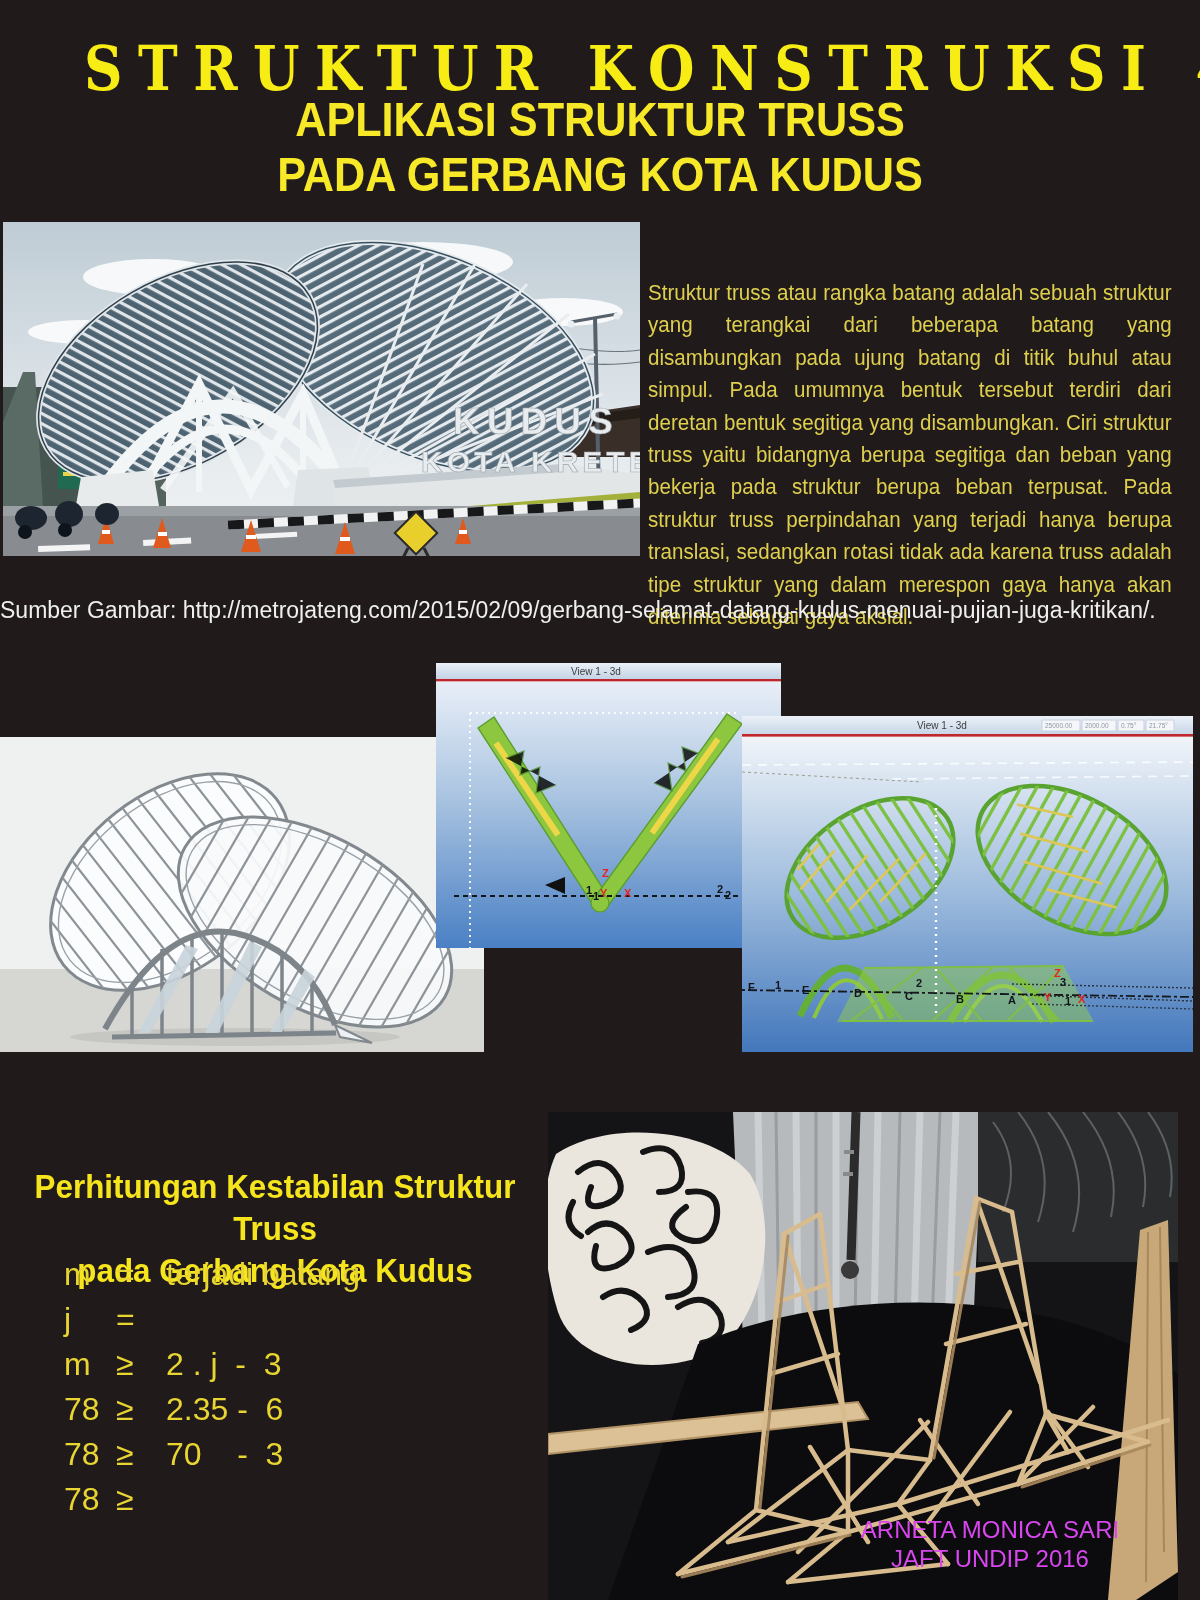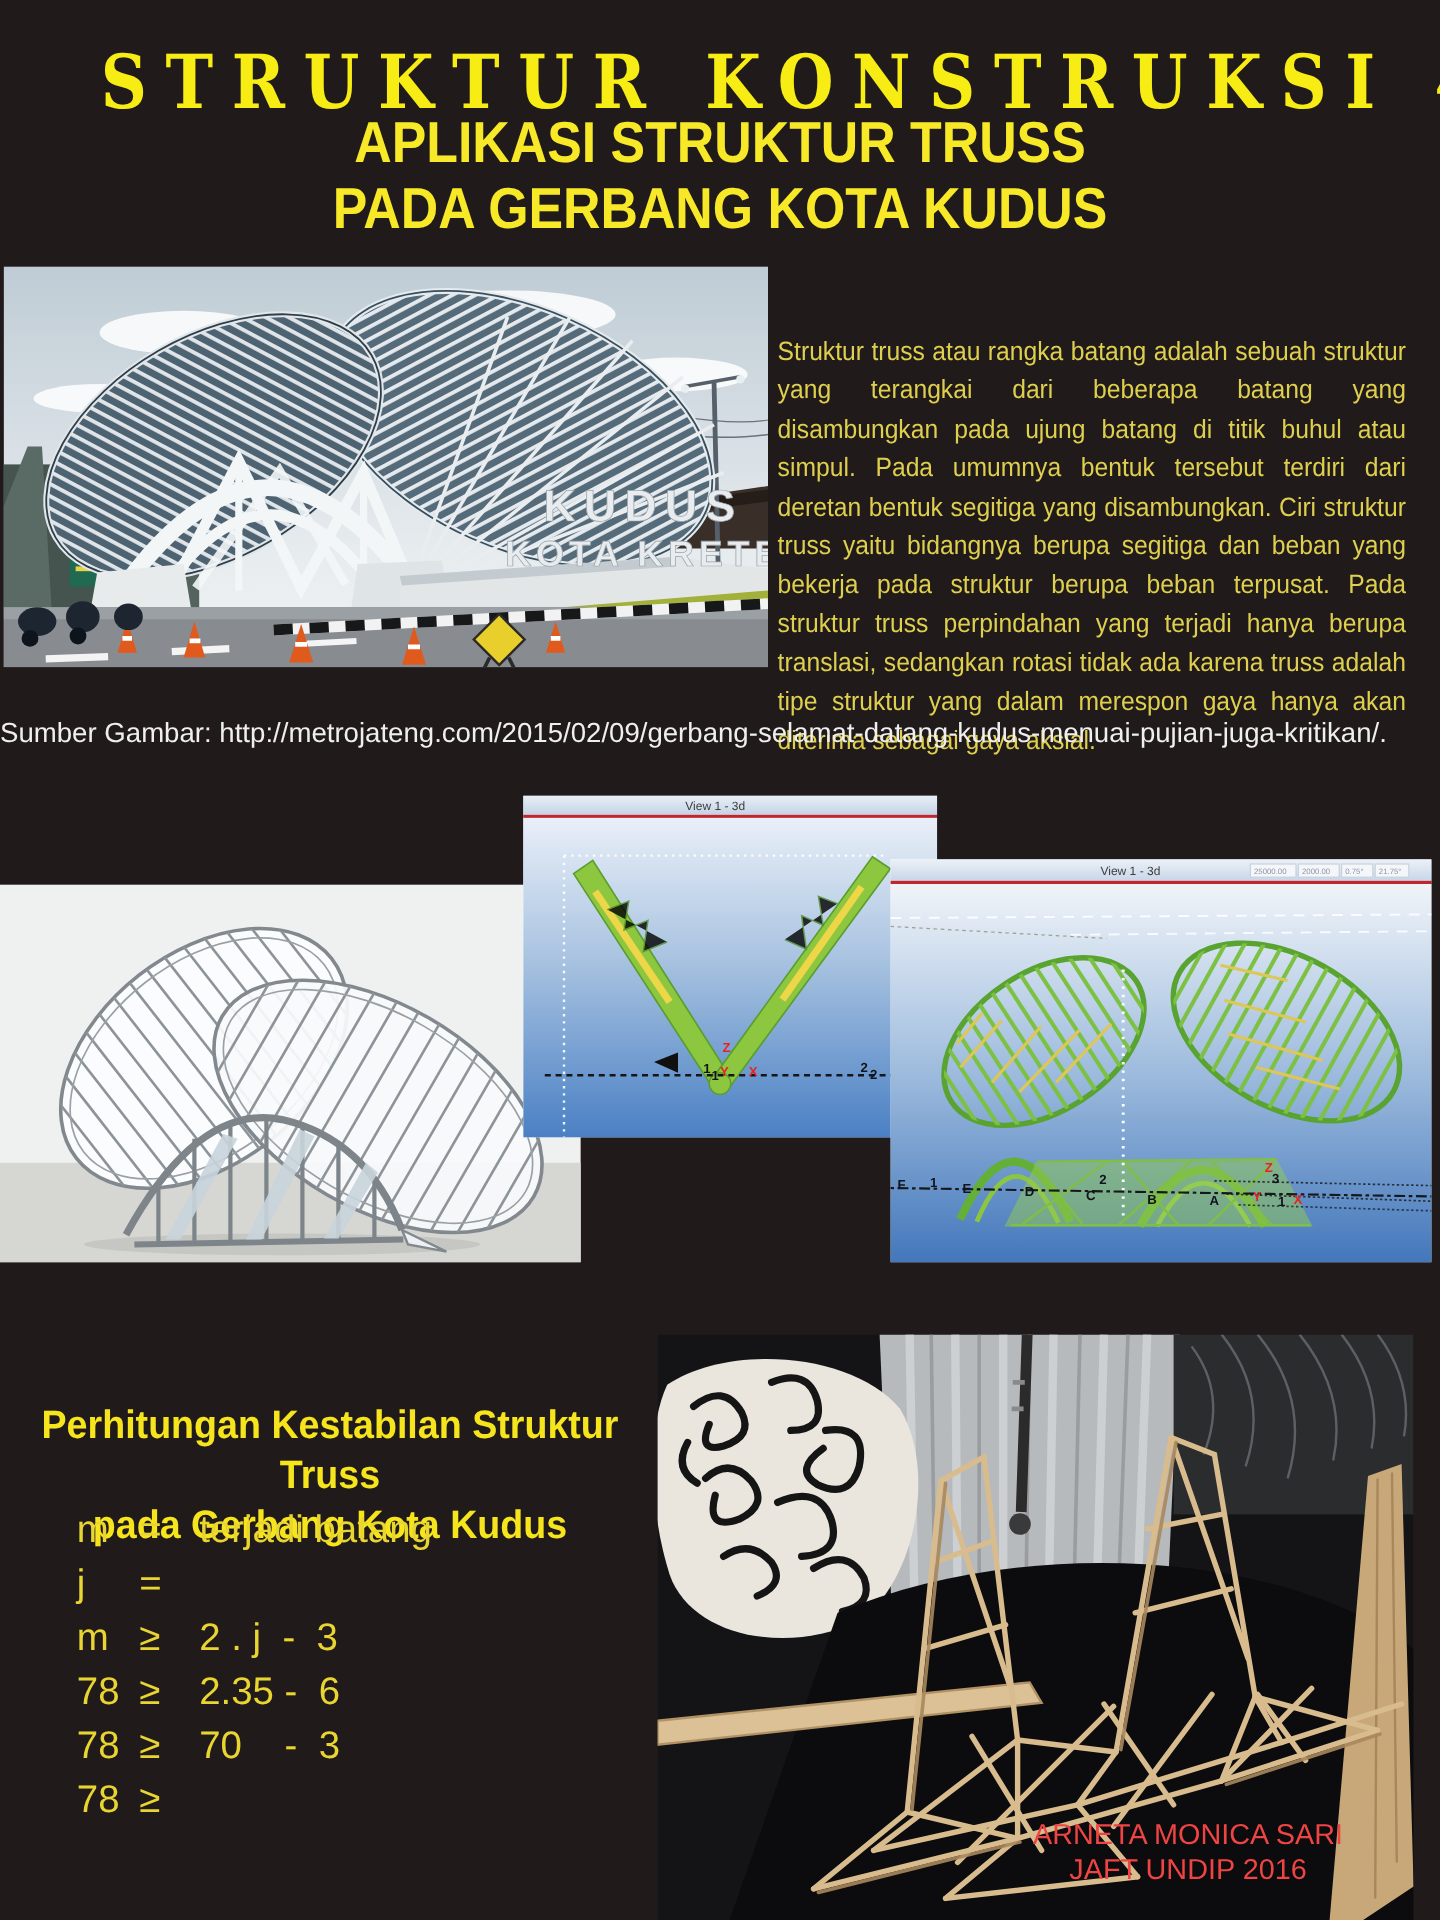--- a/index.html
+++ b/index.html
@@ -20,21 +20,21 @@
 
   .calc-head{left:8px;top:1166px;width:534px;text-align:center;font-weight:700;font-size:33px;
     line-height:42px;color:#f6e51c;transform:scaleX(.95);transform-origin:center top;}
   .calc-rows{left:64px;top:1252px;font-size:32px;line-height:45px;color:#e9d532;}
   .calc-row{display:flex;}
   .calc-lhs{width:52px;}
   .calc-op{width:50px;}
   .calc-rhs{white-space:pre;}
 
   .credits{left:800px;top:1516px;width:380px;text-align:center;font-size:24px;line-height:28.5px;
-    color:#ef4444;}
+    color:#d946ef;}
 
   svg text{font-family:"Liberation Sans",sans-serif;}
   .shot-title{font-size:10px;fill:#3c3c3c;}
   .tb-val{font-size:6.5px;fill:#8f98a4;}
   .grid-lbl{font-size:11px;font-weight:700;fill:#10141c;}
   .axis-lbl{font-size:11px;font-weight:700;fill:#e8231f;}
   .sign-word{font-weight:700;fill:#e9ecee;stroke:#9aa4ab;stroke-width:.6px;}
 </style>
 </head>
 <body>

